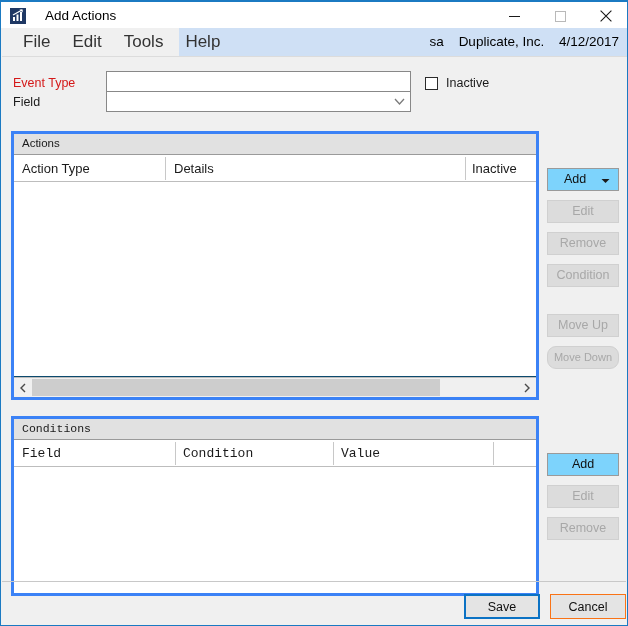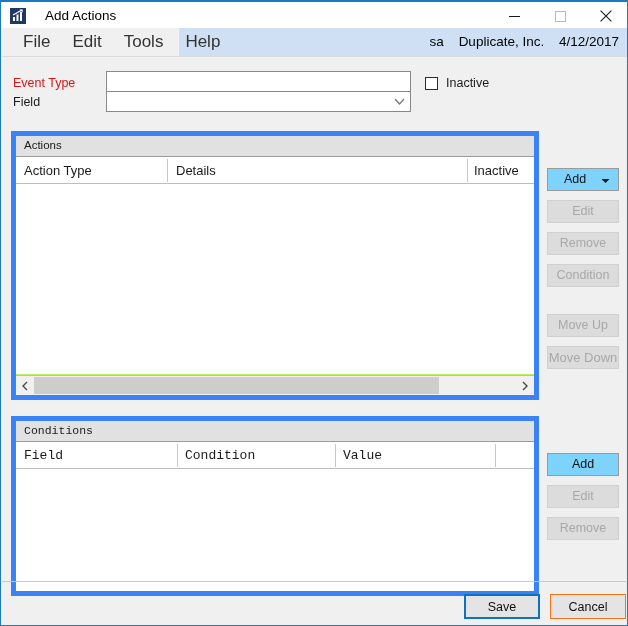--- a/index.html
+++ b/index.html
@@ -175,22 +175,22 @@
   .chk-label {
     margin-left: 8px;
     font-size: 12.5px;
     color: #1a1a1a;
     white-space: nowrap;
   }
 
   
   .group {
     position: absolute;
-    background: #bef264;
-    border: 5px solid #3b82f6;
+    background: #0c4a6e;
+    border: 3px solid #3b82f6;
     box-sizing: border-box;
   }
   .group-header {
     position: absolute;
     left: 0; top: 0;
     right: 0;
     height: 21px;
     background: #e1e1e1;
     border-bottom: 1px solid #9a9a9a;
     box-sizing: border-box;
@@ -442,21 +442,21 @@
   <div class="btn side-btn enabled" style="top:168px;">
     <span class="btn-label-split">Add</span>
     <svg class="btn-split-arrow" viewBox="0 0 9 6">
       <path d="M0.5 1 L4.5 5 L8.5 1" fill="#1a1a1a"></path>
     </svg>
   </div>
   <div class="btn side-btn disabled" style="top:200px; line-height:21px;">Edit</div>
   <div class="btn side-btn disabled" style="top:232px; line-height:21px;">Remove</div>
   <div class="btn side-btn disabled" style="top:264px; line-height:21px;">Condition</div>
   <div class="btn side-btn disabled" style="top:314px; line-height:21px;">Move Up</div>
-  <div class="btn side-btn disabled" style="top:346px; line-height:21px; font-size:13px;">Move Down</div>
+  <div class="btn side-btn disabled" style="top:346px; line-height:21px; font-size:11px;border-radius:9px;">Move Down</div>
 
   <div class="group" id="conditions-group">
     <div class="group-header">
       <span class="group-header-label">Conditions</span>
     </div>
     <div class="grid-head">
       <span class="grid-col" style="left:8px;">Field</span>
       <span class="grid-divider" style="left:161px;"></span>
       <span class="grid-col" style="left:169px;">Condition</span>
       <span class="grid-divider" style="left:319px;"></span>

